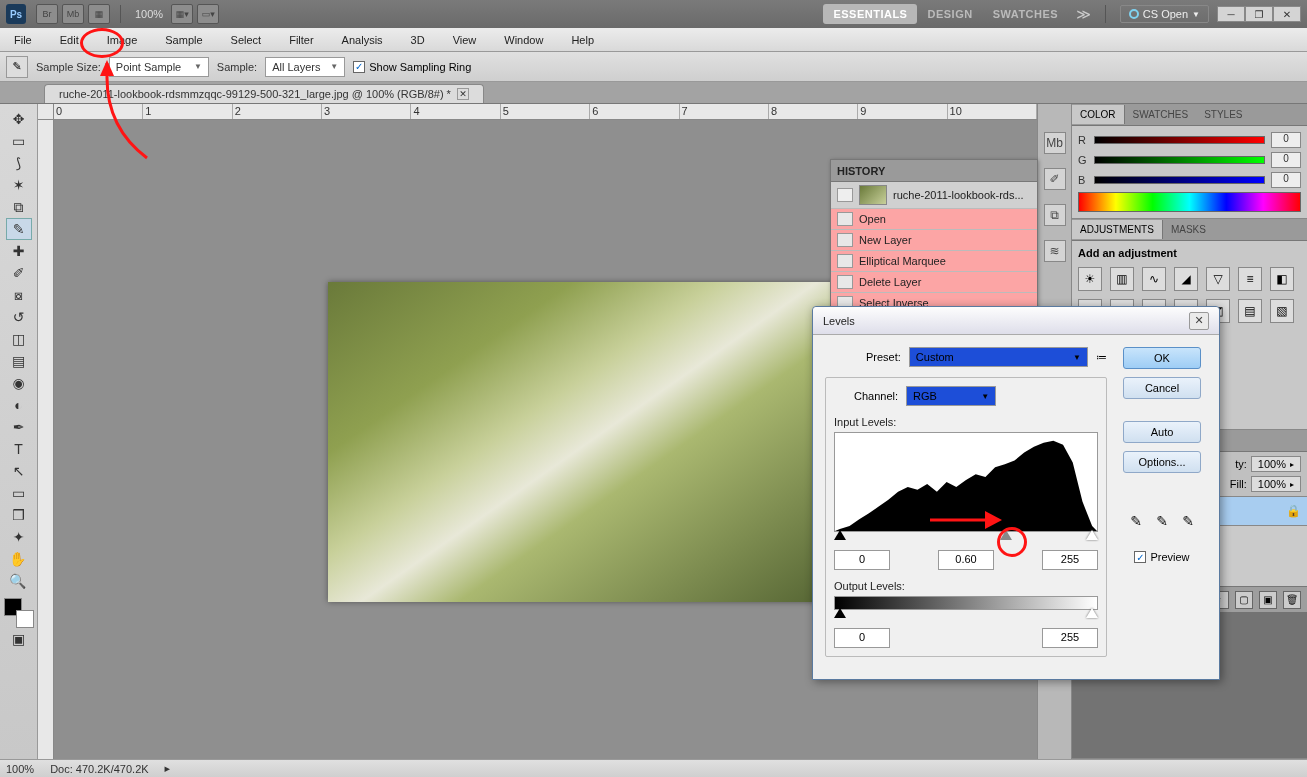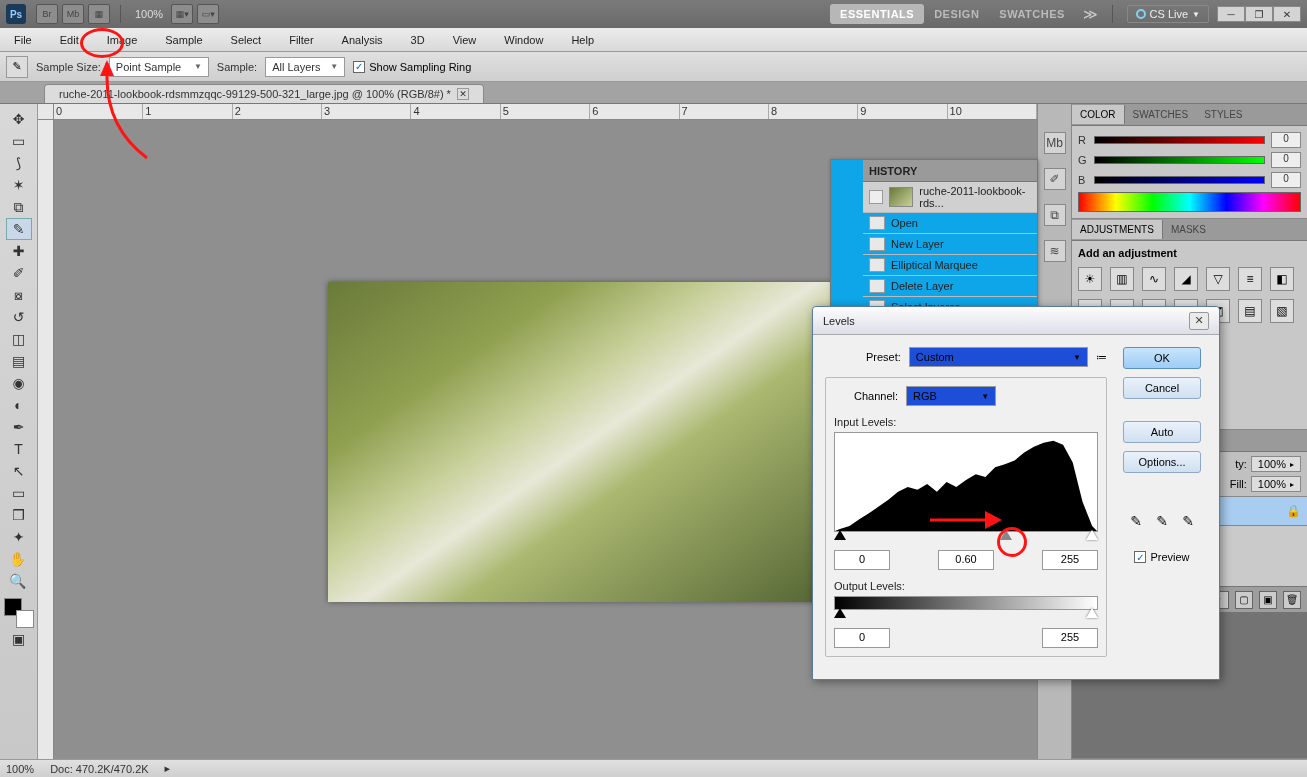--- a/index.html
+++ b/index.html
@@ -74,21 +74,21 @@
 .color-sliders .val{width:30px;height:16px;border:1px solid #888;background:#eee;text-align:center;font-size:10px;color:#333;}
 .spectrum{height:20px;background:linear-gradient(90deg,red,yellow,lime,cyan,blue,magenta,red);margin-top:4px;border:1px solid #666;}
 .adj-body{font-size:10px;color:#000;}
 .adj-body .title{font-weight:bold;margin-bottom:8px;}
 .adj-icons{display:flex;flex-wrap:wrap;gap:8px;}
 .adj-icons .ai{width:24px;height:24px;border:1px solid #888;background:#ddd;display:flex;align-items:center;justify-content:center;font-size:12px;}
 .layers-strip{height:26px;background:#9e9e9e;display:flex;align-items:center;justify-content:flex-end;padding:0 6px;gap:6px;border-top:1px solid #777;}
 .layers-strip .lb{width:18px;height:18px;border:1px solid #666;background:#ccc;font-size:10px;display:flex;align-items:center;justify-content:center;}
 
 
-.history-panel{position:absolute;left:830px;top:159px;width:208px;background:#0ea5e9;border:1px solid #777;box-shadow:1px 1px 4px rgba(0,0,0,0.3);padding-left:32px;}
+.history-panel{position:absolute;left:830px;top:159px;width:208px;background:#fca5a5;border:1px solid #777;box-shadow:1px 1px 4px rgba(0,0,0,0.3);}
 .history-panel .hdr{height:22px;background:#9a9a9a;display:flex;align-items:center;padding:0 6px;font-size:10px;font-weight:bold;color:#222;border-bottom:1px solid #777;}
 .history-panel .item{display:flex;align-items:center;gap:6px;padding:3px 6px;border-bottom:1px solid #bbb;font-size:10px;color:#222;}
 .history-panel .item .ic{width:16px;height:14px;border:1px solid #999;background:#e8e8e8;}
 .history-panel .thumb{width:28px;height:20px;background:linear-gradient(135deg,#6a7a3a,#c8d09a);border:1px solid #888;}
 .history-panel .state{background:#d0d0d0;}
 .history-panel .foot{height:20px;background:#b0b0b0;border-top:1px solid #888;display:flex;justify-content:flex-end;align-items:center;gap:4px;padding:0 4px;}
 .history-panel .foot .fb{width:14px;height:14px;border:1px solid #888;background:#ddd;}
 
 
 .levels-dlg{position:absolute;left:812px;top:306px;width:408px;background:#f0f0f0;border:1px solid #5a7aa0;box-shadow:2px 2px 10px rgba(0,0,0,0.4);border-radius:4px 4px 0 0;}
@@ -147,21 +147,21 @@
   <div class="tb-btn">▦▾</div>
   <div class="tb-btn">▭▾</div>
   <div class="ws-tabs">
     <div class="ws-tab active">ESSENTIALS</div>
     <div class="ws-tab">DESIGN</div>
     <div class="ws-tab">SWATCHES</div>
     <div class="chev">≫</div>
     <div class="tb-sep"></div>
     <div class="cslive">
         <span class="dot"></span>
-        <span>CS Live</span>
+        <span>CS Open</span>
         <span style="font-size:8px">▼</span>
       </div>
     <div class="winbtns">
       <div class="winbtn">─</div>
       <div class="winbtn">❐</div>
       <div class="winbtn">✕</div>
     </div>
   </div>
 </div>
 

